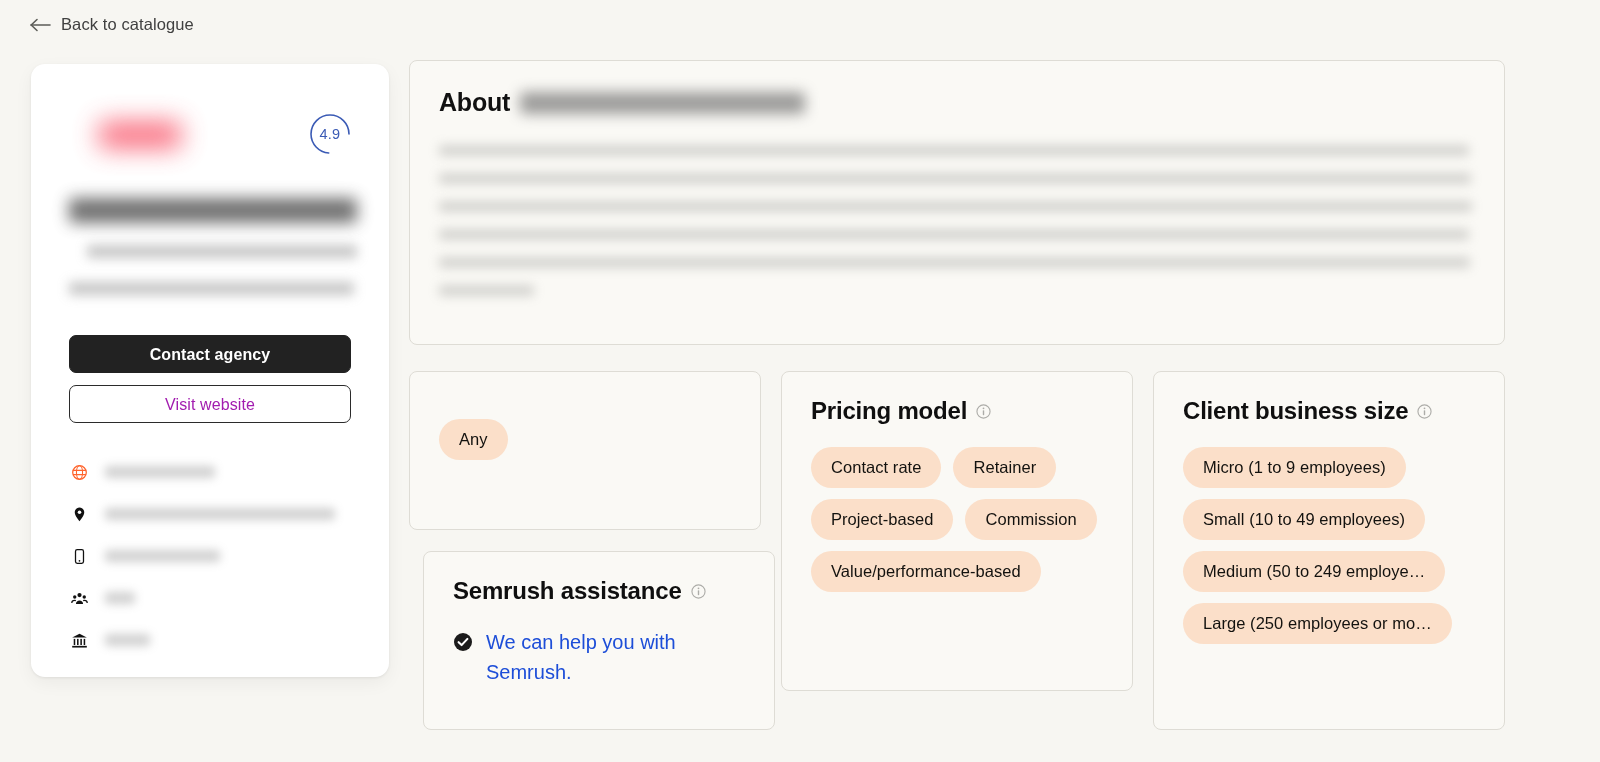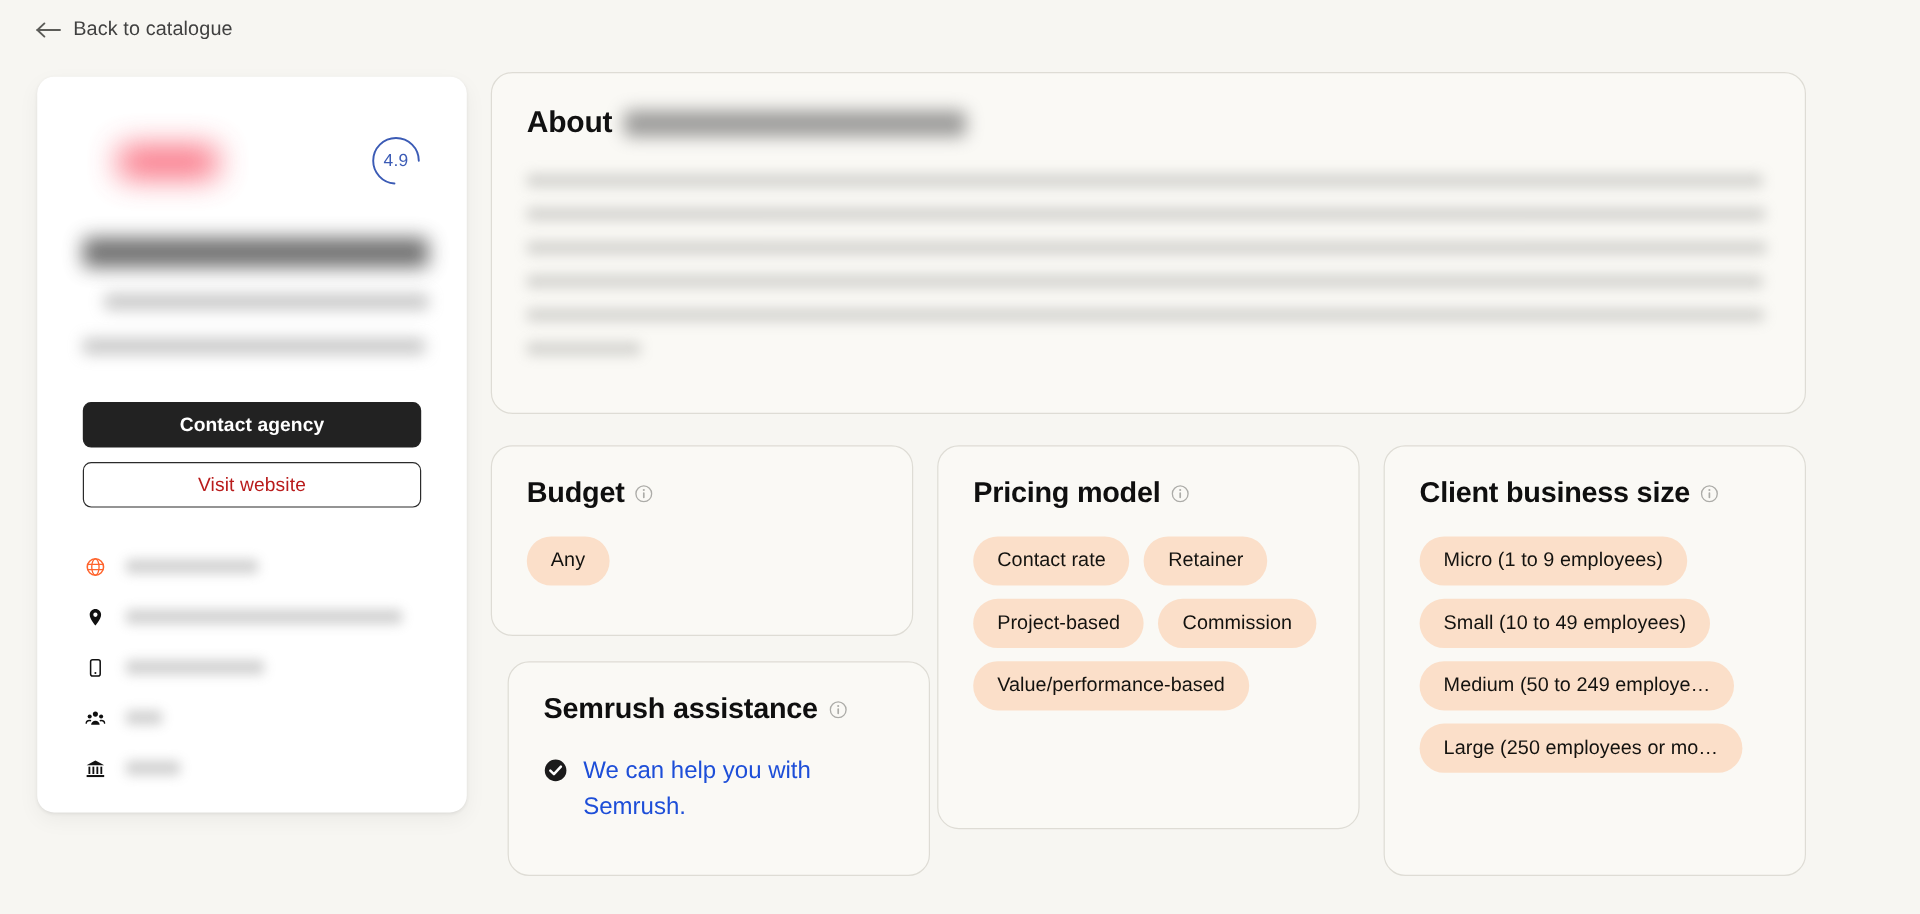--- a/index.html
+++ b/index.html
@@ -118,21 +118,21 @@
   .btn-primary {
     margin-top: 40px;
     background: #222222;
     color: #ffffff;
     border: 1px solid #222222;
     font-weight: bold;
   }
   .btn-secondary {
     margin-top: 12px;
     background: #ffffff;
-    color: #b91c1c;
+    color: #a21caf;
     border: 1px solid #2b2b2b;
   }
 
   .info-list { margin-top: 28px; }
   .info-row {
     display: flex;
     align-items: center;
     height: 42px;
     gap: 16px;
   }
@@ -147,21 +147,21 @@
     border-radius: 3px;
     filter: blur(5px);
     opacity: .45;
   }
 
   
   .card {
     position: absolute;
     background: #faf9f5;
     border: 1px solid #dedcd5;
-    border-radius: 18px;
+    border-radius: 8px;
   }
 
   .card-title {
     display: flex;
     align-items: center;
     gap: 9px;
     font-size: 24px;
     font-weight: bold;
     letter-spacing: -.2px;
     color: #0f0f0f;
@@ -350,28 +350,20 @@
       <div class="about-line" style="width:1030px"></div>
       <div class="about-line" style="width:1032px"></div>
       <div class="about-line" style="width:1033px"></div>
       <div class="about-line" style="width:1030px"></div>
       <div class="about-line" style="width:1031px"></div>
       <div class="about-line" style="width:95px"></div>
     </div>
   </div>
 
   <div class="card budget-card">
-    <div class="card-title">
-      <span>Budget</span>
-      <svg class="info-glyph" viewBox="0 0 16 16">
-        <circle cx="8" cy="8" r="7" fill="none" stroke="#6e6e6a" stroke-width="1.2"></circle>
-        <circle cx="8" cy="4.6" r=".95" fill="#6e6e6a"></circle>
-        <rect x="7.25" y="6.6" width="1.5" height="5.3" rx=".7" fill="#6e6e6a"></rect>
-      </svg>
-    </div>
     <div class="pill-wrap">
       <span class="pill">Any</span>
     </div>
   </div>
 
   <div class="card semrush-card">
     <div class="card-title">
       <span>Semrush assistance</span>
       <svg class="info-glyph" viewBox="0 0 16 16">
         <circle cx="8" cy="8" r="7" fill="none" stroke="#6e6e6a" stroke-width="1.2"></circle>

